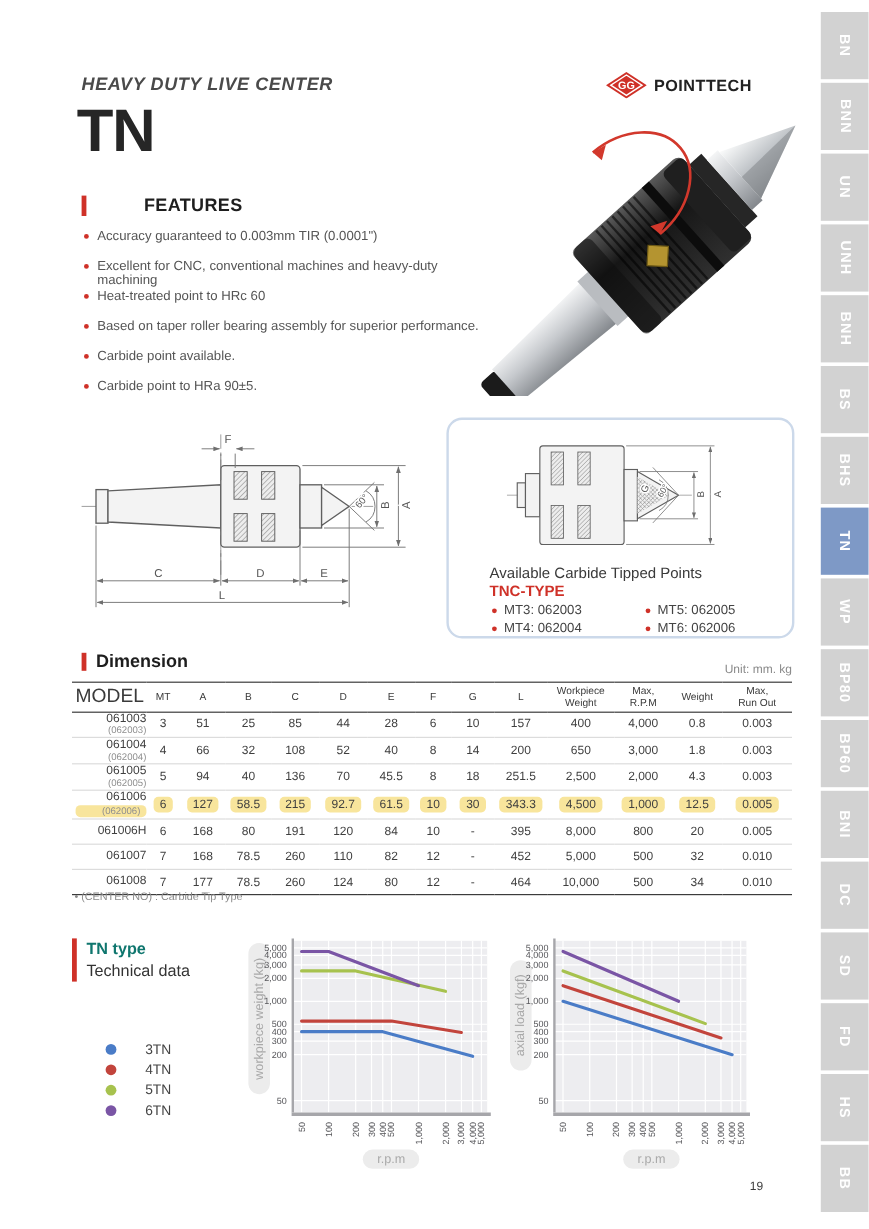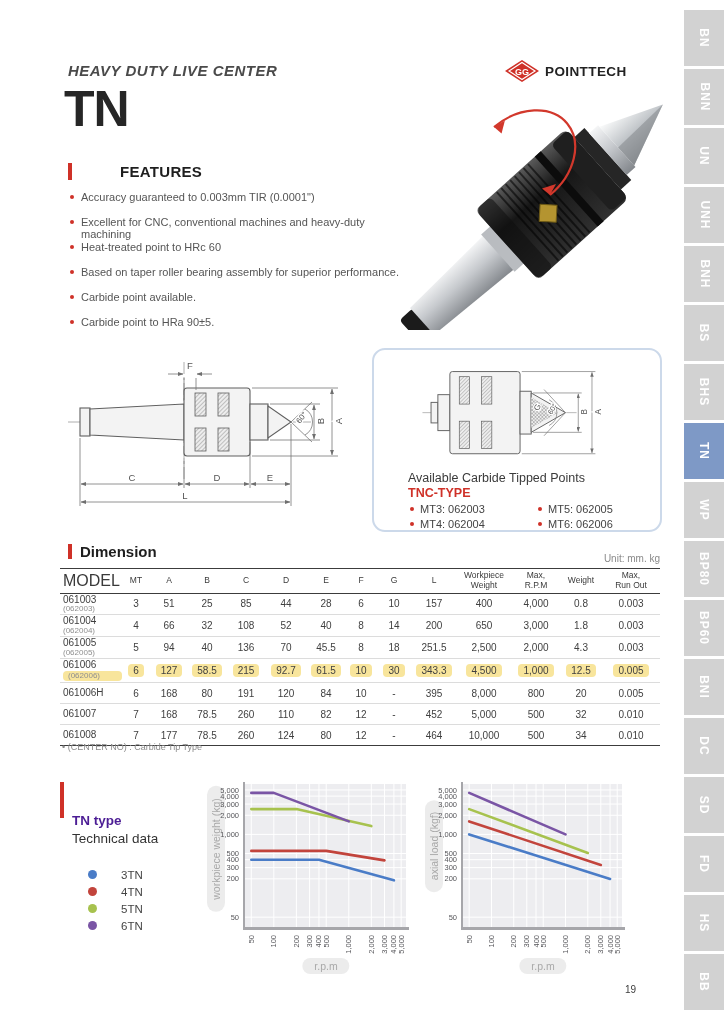--- a/index.html
+++ b/index.html
@@ -50,29 +50,29 @@
   .dim-head .sec-bar{height:15px;}
   .dim-head .sec-title{font-size:15px;font-weight:bold;color:#1e1e1e;}
   .unit-note{position:absolute;left:460px;top:553px;width:200px;text-align:right;font-size:10px;color:#8a8a8a;}
   .dim-table-wrap{position:absolute;left:60px;top:568px;width:600px;}
   table{border-collapse:collapse;table-layout:fixed;width:600px;}
   thead th{font-size:8.5px;font-weight:normal;color:#3a3a3a;white-space:pre-line;line-height:1.15;
     border-top:1.5px solid #3c3c3c;border-bottom:1px solid #3c3c3c;padding:2px 0;height:22px;vertical-align:middle;text-align:center;}
   thead th.model-col{text-align:left;padding-left:3px;font-size:16px;}
   tbody td{font-size:10px;color:#3f3f3f;text-align:center;border-bottom:1px solid #dcdcdc;height:21px;padding:1px 0;vertical-align:middle;}
   tbody tr:last-child td{border-bottom:1.5px solid #3c3c3c;}
-  td.model-cell{text-align:left;padding-left:3px;line-height:1.05;}
+  td.model-cell{text-align:right;padding-left:3px;line-height:1.05;}
   .m-sub{font-size:8px;color:#8f8f8f;}
   .pill{background:var(--hl);border-radius:4px;padding:1px 5px;}
   .footnote{position:absolute;left:62px;top:742px;font-size:9px;color:#8a8a8a;}
 
   
   .tech-head{position:absolute;left:60px;top:782px;display:flex;gap:8px;}
   .tech-head .sec-bar{width:4px;height:36px;}
-  .tech-title{font-size:13.5px;font-weight:bold;color:#4c1d95;line-height:18px;margin-top:30px;}
+  .tech-title{font-size:13.5px;font-weight:bold;color:#0f766e;line-height:18px;}
   .tech-sub{font-size:13.5px;color:#333;line-height:18px;}
   .legend{position:absolute;left:88px;top:866px;}
   .legend-item{display:flex;align-items:center;gap:24px;height:17px;font-size:11.5px;color:#444;}
   .legend-dot{width:9px;height:9px;border-radius:50%;}
   .chart{position:absolute;top:778px;}
   .chart-1{left:204px;}
   .chart-2{left:422px;}
   .ypill{position:absolute;transform:translate(-50%,-50%) rotate(-90deg);white-space:nowrap;background:#ececec;color:#a9a9a9;
     font-size:10.5px;padding:3px 12px;border-radius:10px;}
   .ypill-1{left:216px;top:849px;}

